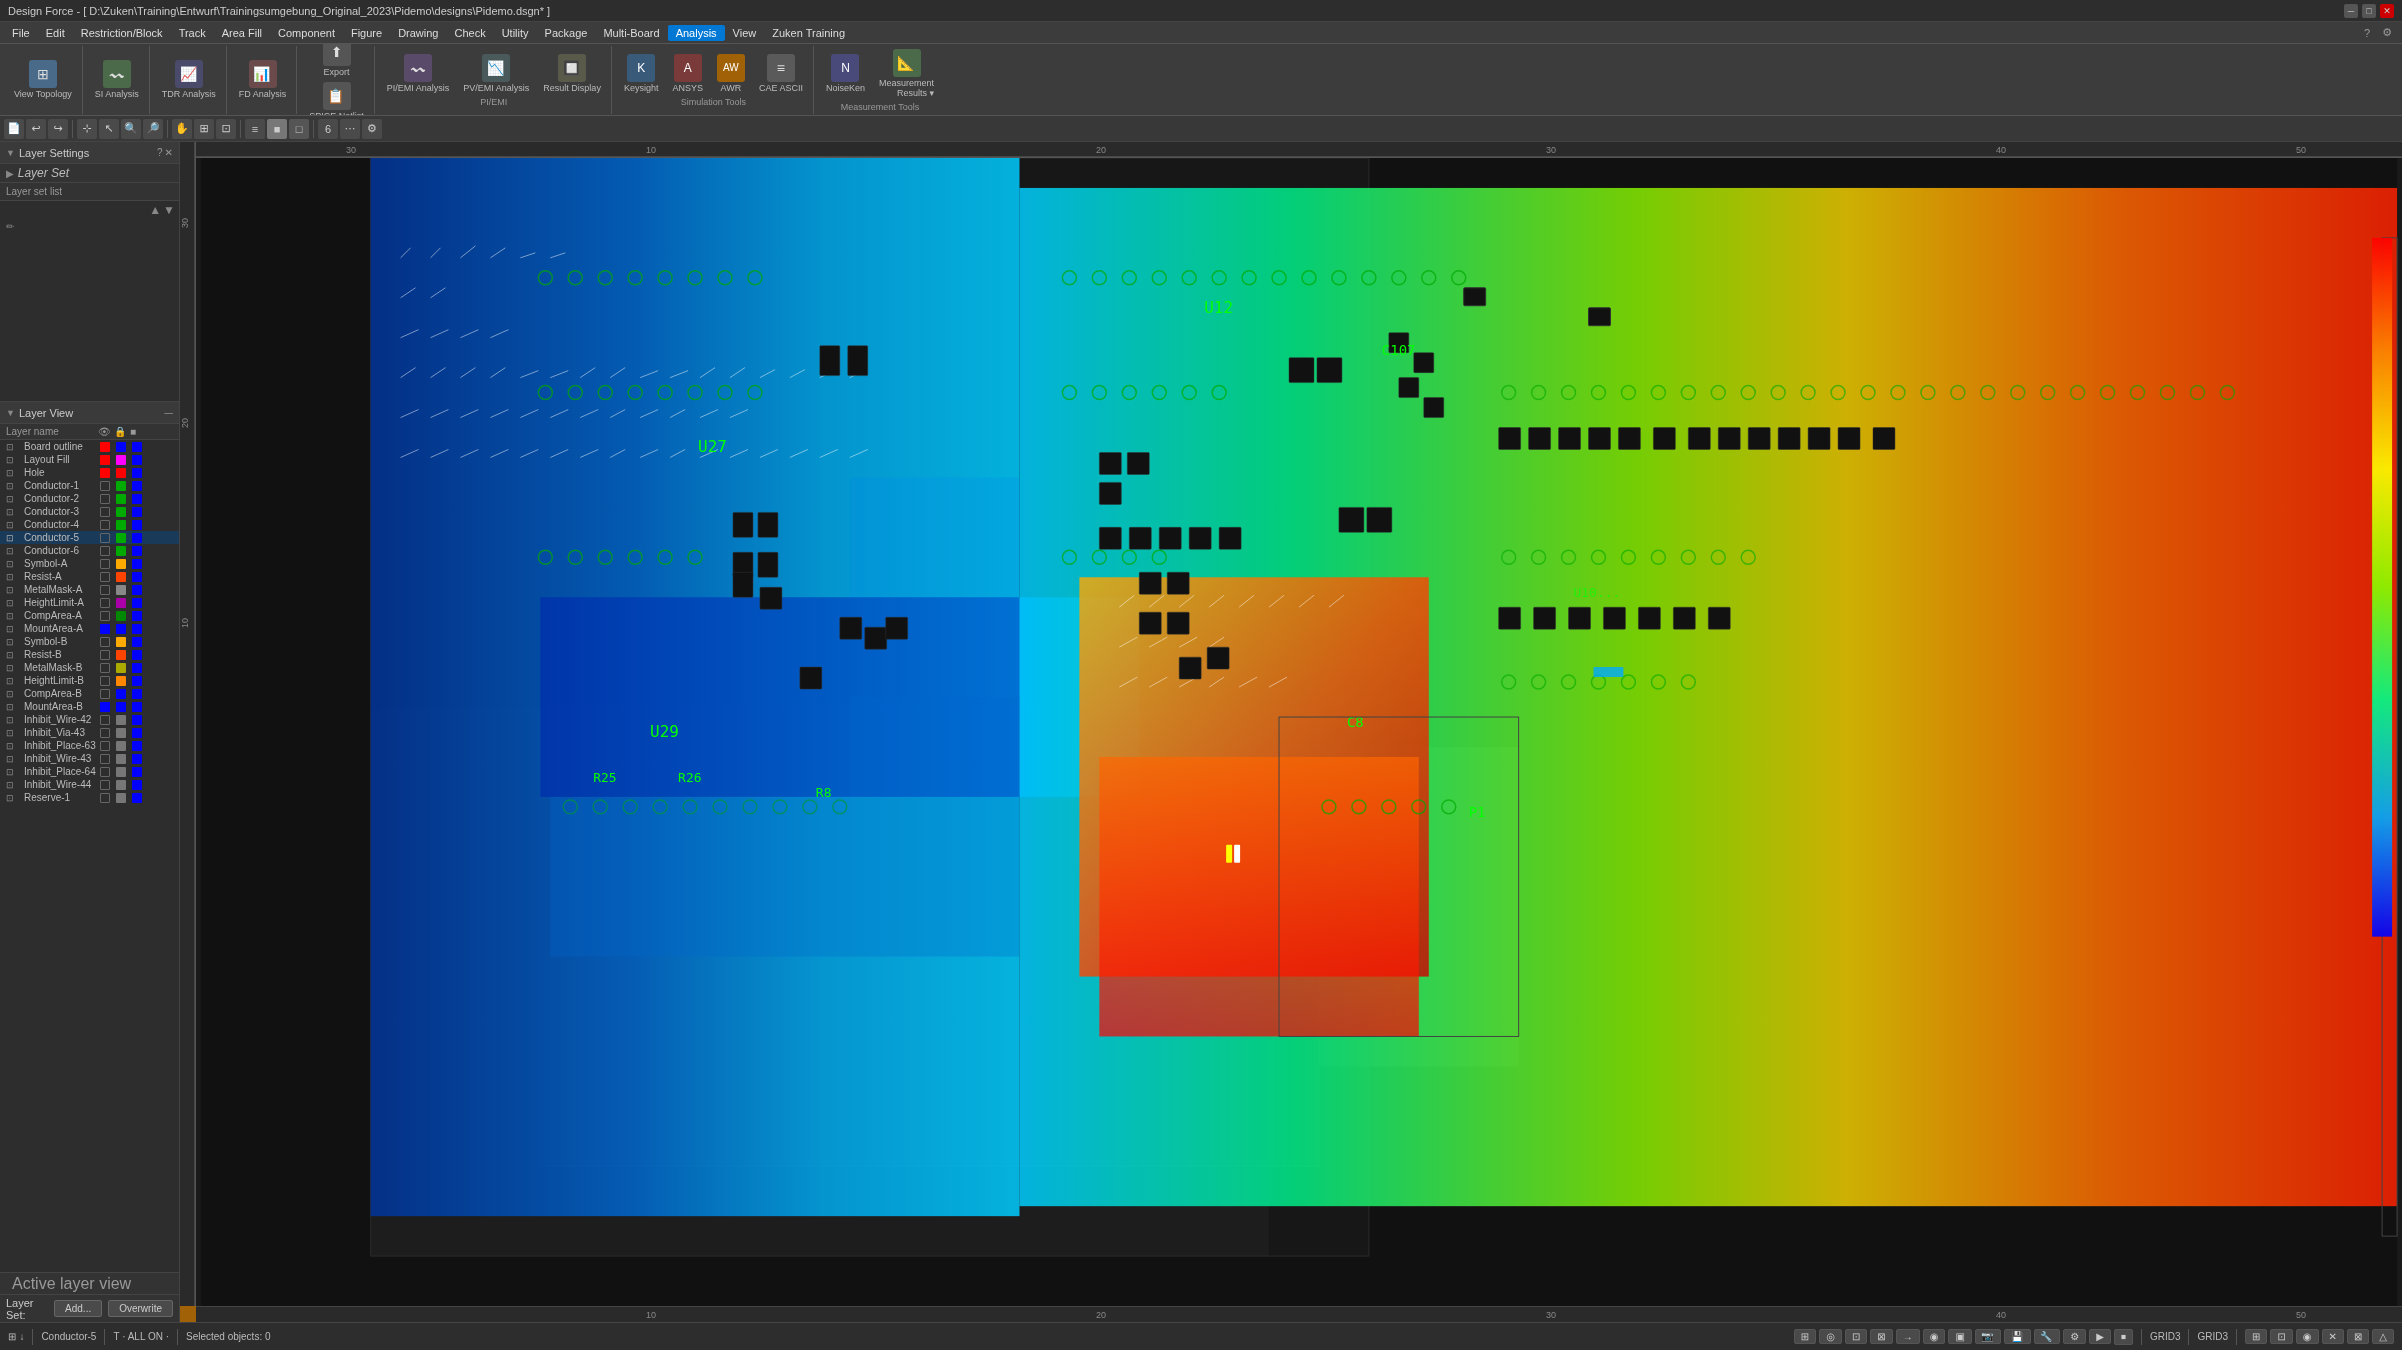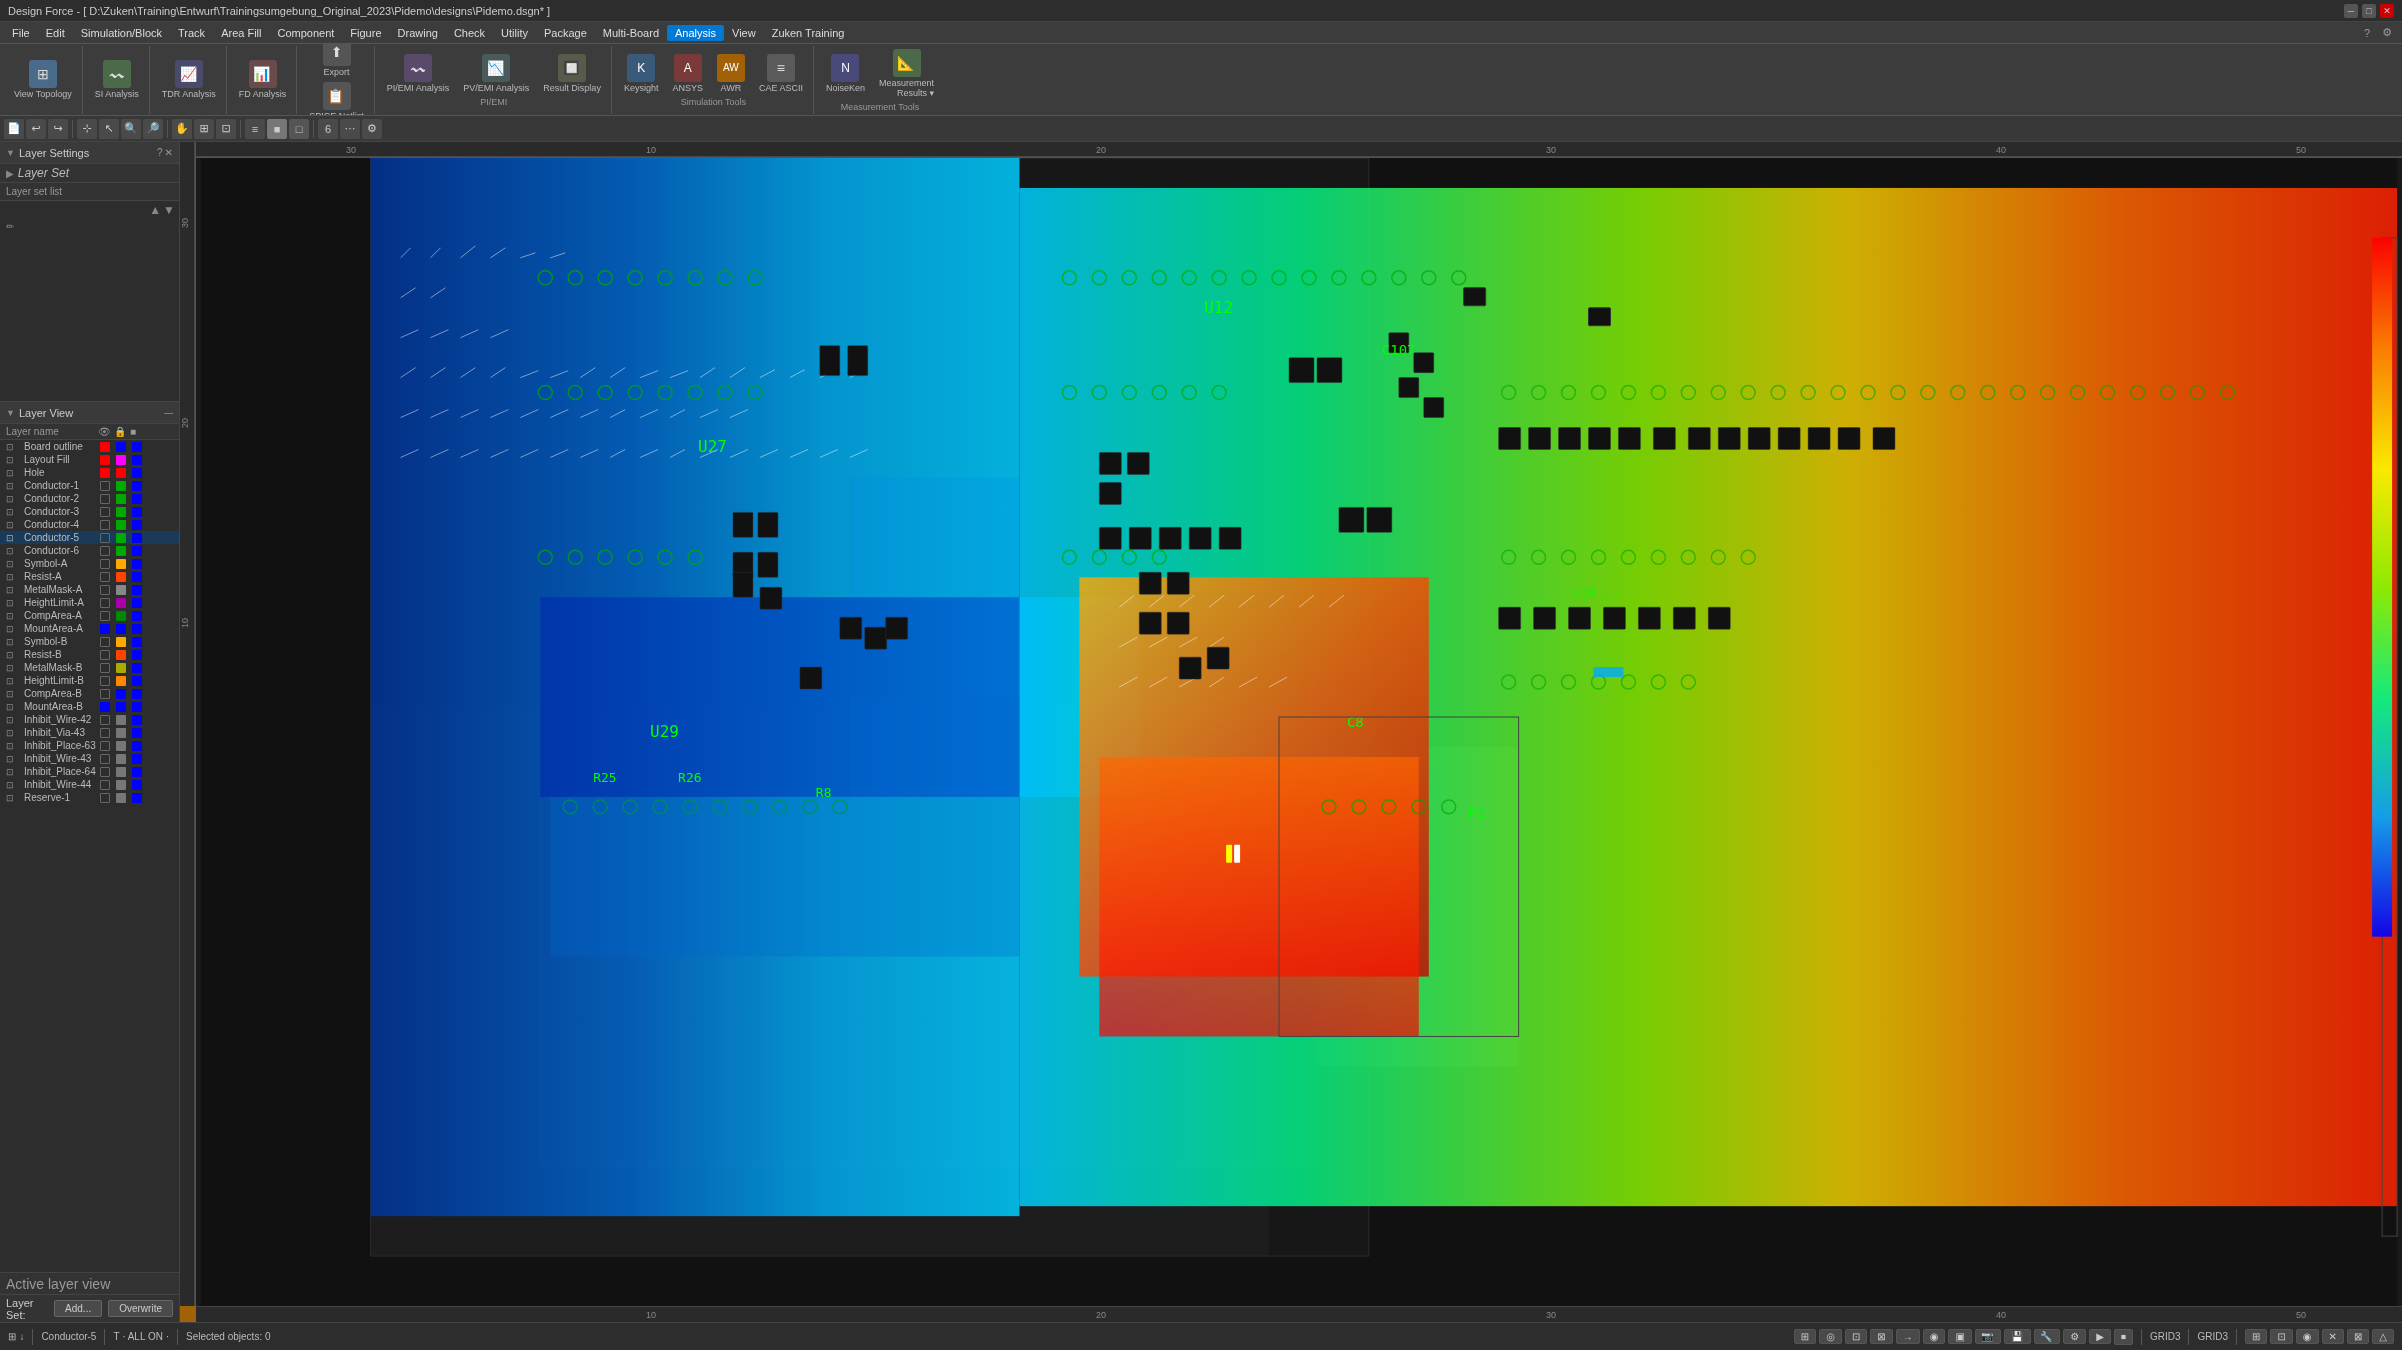--- a/index.html
+++ b/index.html
@@ -151,23 +151,23 @@
       color: #bbb;
     }
     .layer-row.selected { background: #1a3a5a; }
 
     
     .active-layer-footer {
       height: 22px;
       background: #333;
       display: flex;
       align-items: center;
-      padding: 0 6px;
+      padding: 0 12px;
       border-top: 1px solid #444;
-      font-size: 14px;
+      font-size: 16px;
       color: #999;
     }
 
     
     .layer-set-footer {
       height: 28px;
       background: #333;
       display: flex;
       align-items: center;
       padding: 0 6px;
@@ -227,21 +227,21 @@
   <div class="win-controls">
     <button class="win-btn">─</button>
     <button class="win-btn">□</button>
     <button class="win-btn" style="background:#c00;">✕</button>
   </div>
 </div>
 
 <div id="menu-bar">
   <span class="menu-item">File</span>
   <span class="menu-item">Edit</span>
-  <span class="menu-item">Simulation/Block</span>
+  <span class="menu-item">Restriction/Block</span>
   <span class="menu-item">Track</span>
   <span class="menu-item">Area Fill</span>
   <span class="menu-item">Component</span>
   <span class="menu-item">Figure</span>
   <span class="menu-item">Drawing</span>
   <span class="menu-item">Check</span>
   <span class="menu-item">Utility</span>
   <span class="menu-item">Package</span>
   <span class="menu-item">Multi-Board</span>
   <span class="menu-item active">Analysis</span>

